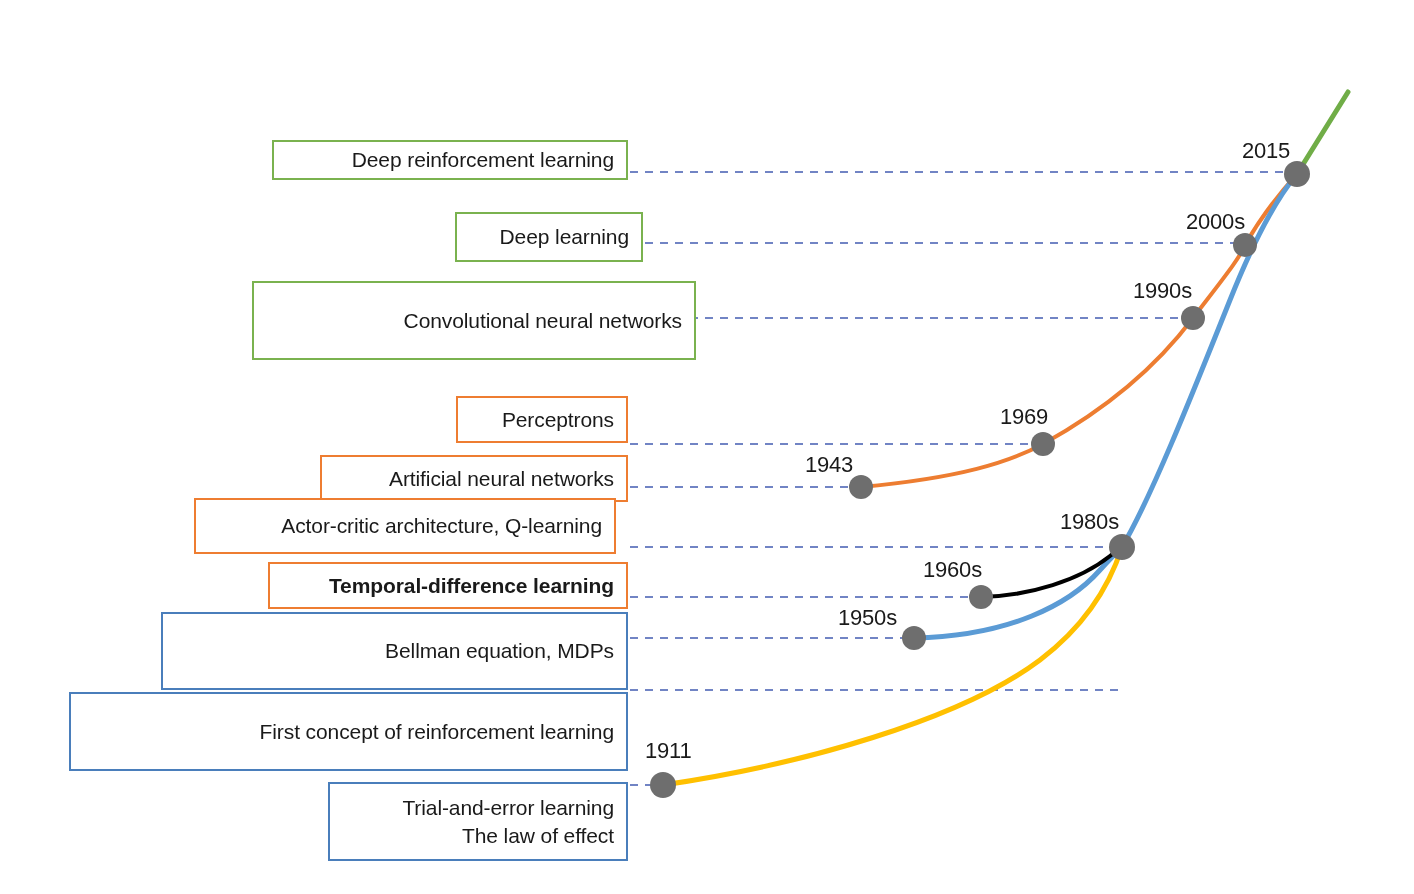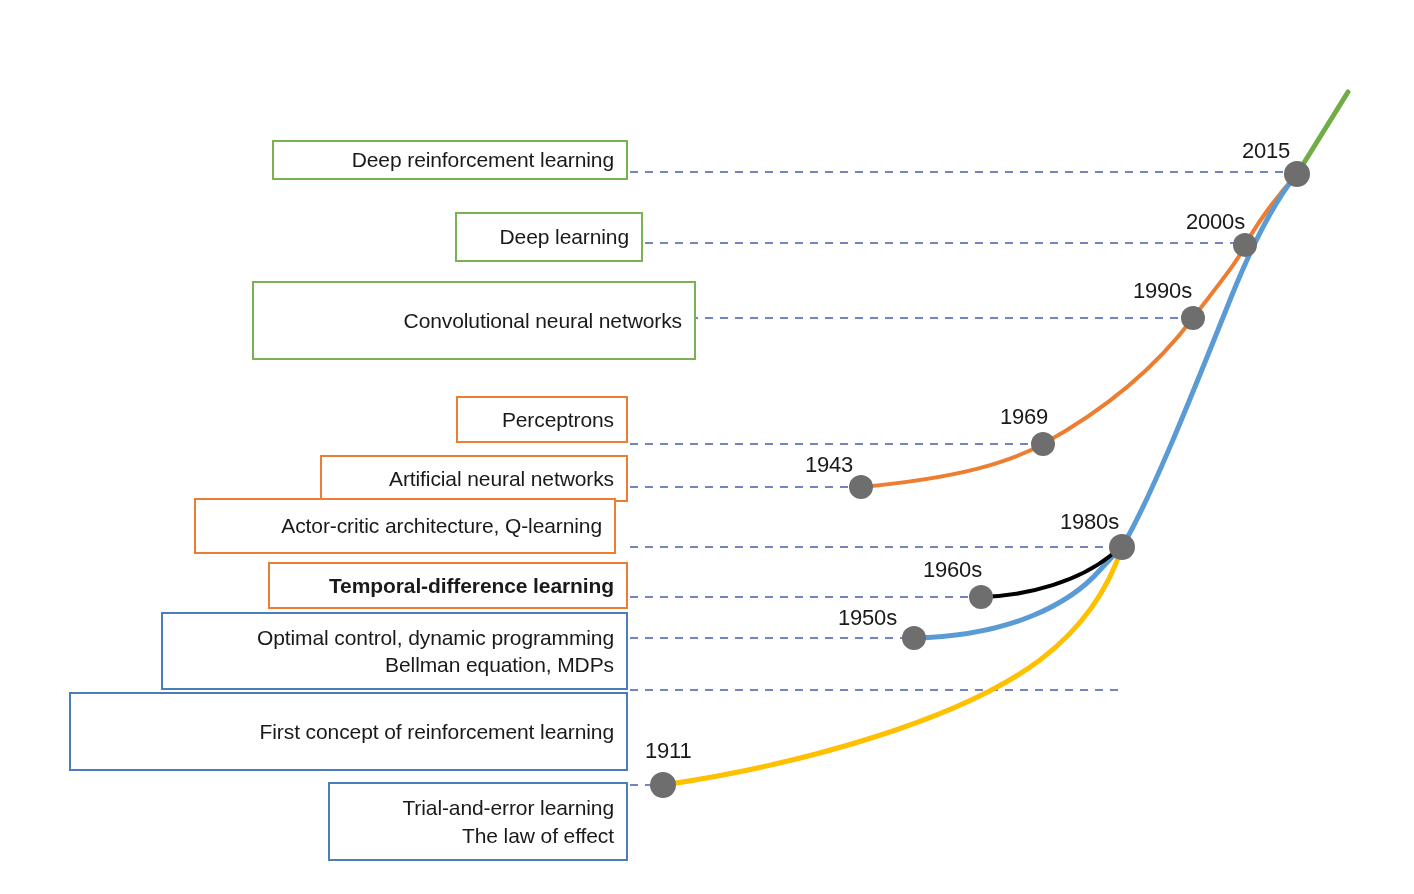--- a/index.html
+++ b/index.html
@@ -66,21 +66,20 @@
       <div class="label-box orange center" style="left: 320px; top: 455px; width: 308px; height: 47px;">
         <div class="ln">Artificial neural networks</div>
       </div>
       <div class="label-box orange center" style="left: 194px; top: 498px; width: 422px; height: 56px;">
         <div class="ln">Actor-critic architecture, Q-learning</div>
       </div>
       <div class="label-box orange center" style="left: 268px; top: 562px; width: 360px; height: 47px; font-weight: bold;">
         <div class="ln">Temporal-difference learning</div>
       </div>
       <div class="label-box blue" style="left: 161px; top: 612px; width: 467px; height: 78px;">
-        <div class="ln">Optimal control, dynamic programming</div>
         <div class="ln">Bellman equation, MDPs</div>
       </div>
       <div class="label-box blue center" style="left: 69px; top: 692px; width: 559px; height: 79px;">
         <div class="ln">First concept of reinforcement learning</div>
       </div>
       <div class="label-box blue" style="left: 328px; top: 782px; width: 300px; height: 79px; padding-left: 44px;">
         <div class="ln">Trial-and-error learning</div>
         <div class="ln">The law of effect</div>
       </div>
     </div>

